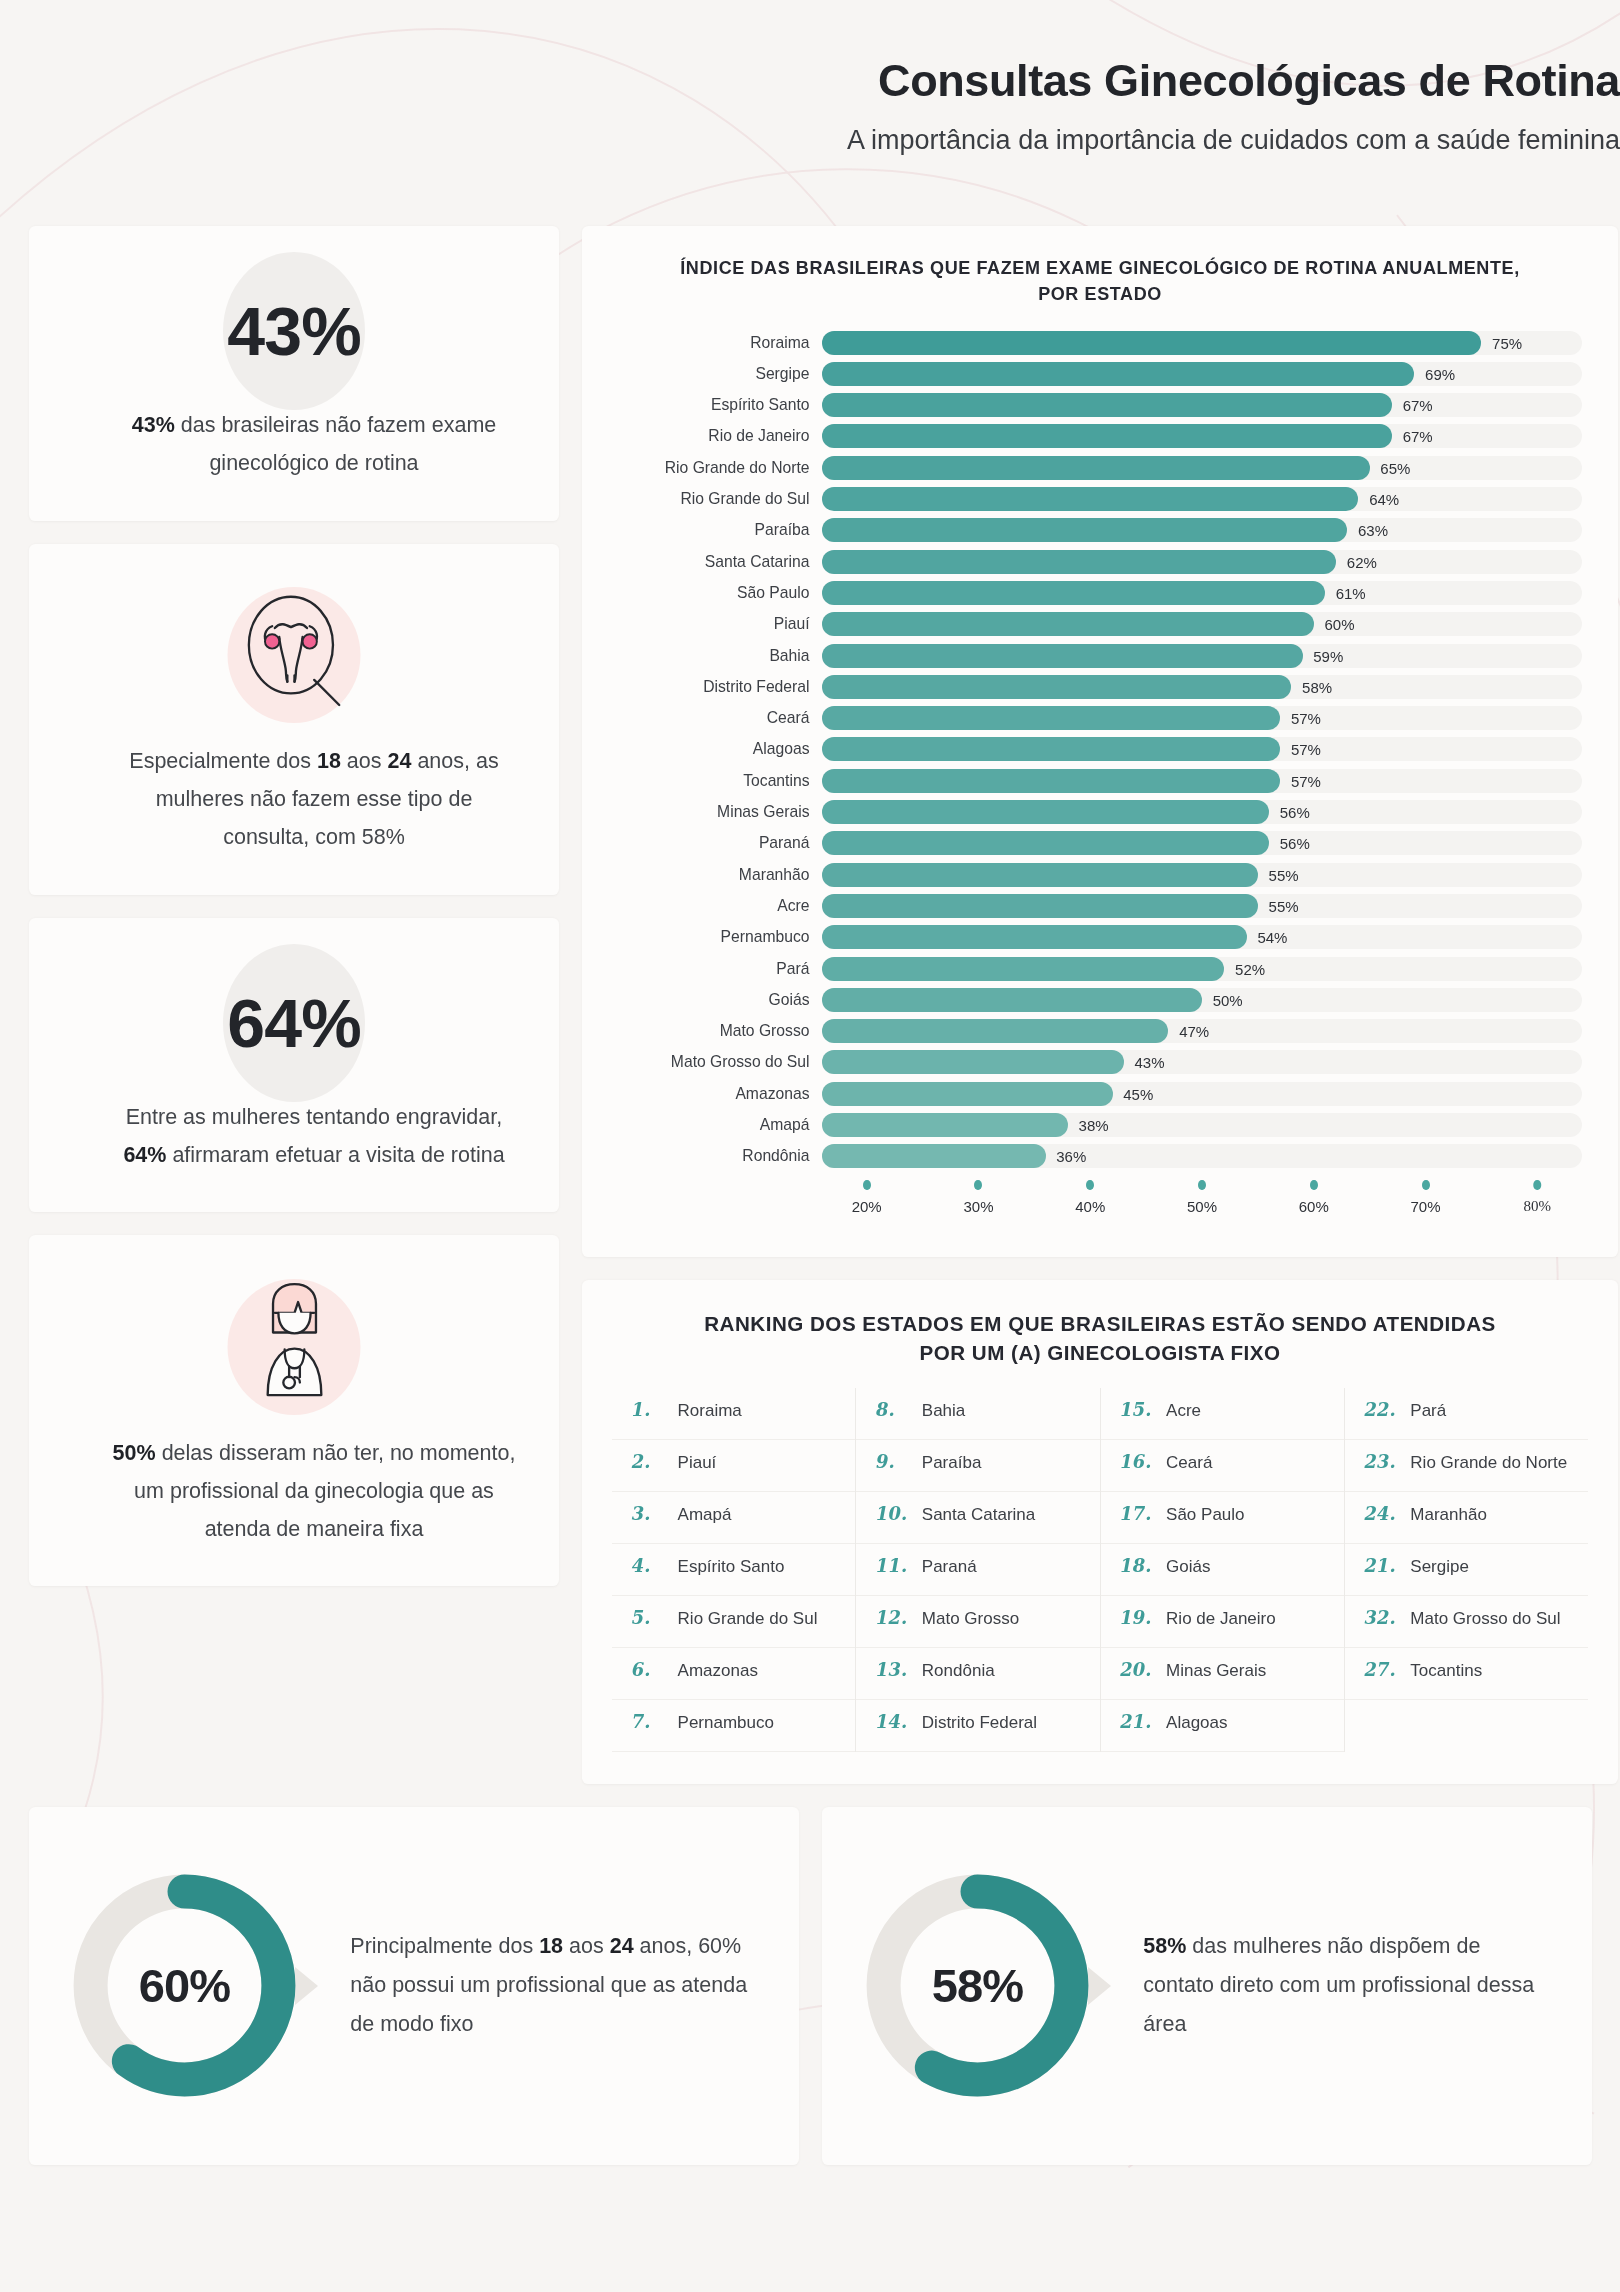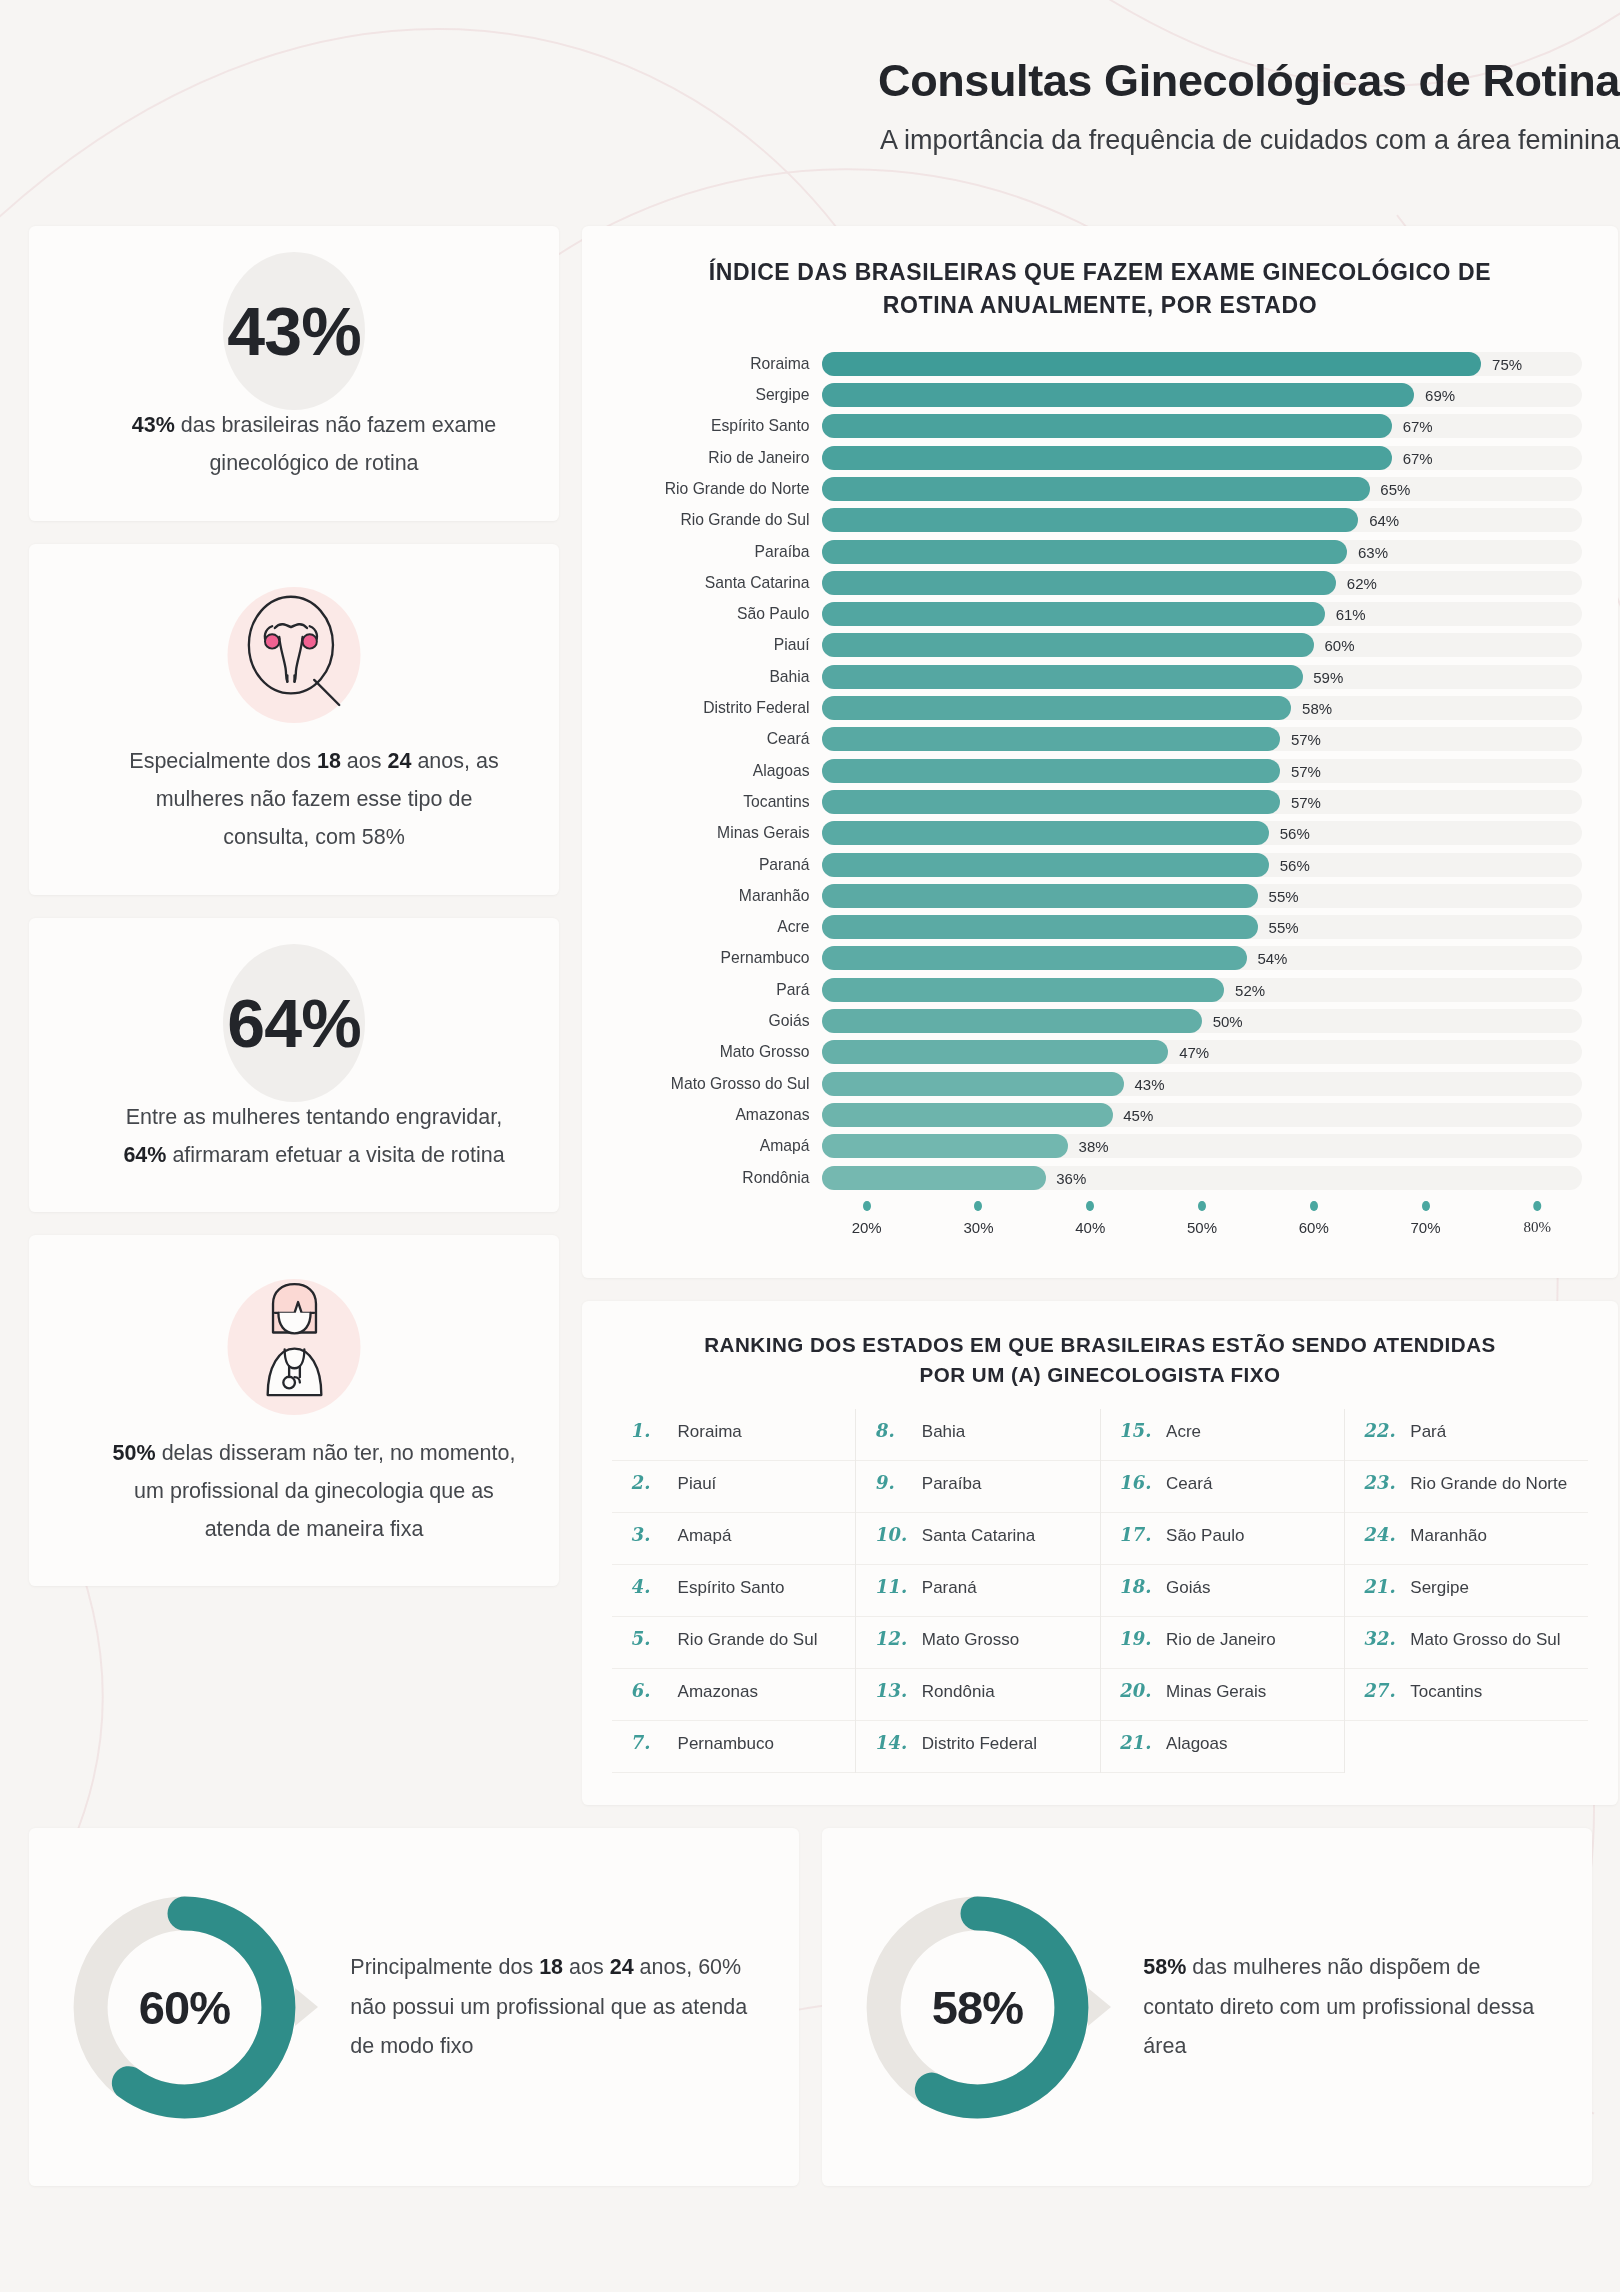--- a/index.html
+++ b/index.html
@@ -69,23 +69,23 @@
   }
   .icon-blob {
     position: absolute; width: 133px; height: 136px;
     background: #fbe9e7; border-radius: 50%;
     left: 50%; top: 50%; transform: translate(-50%,-50%);
   }
 
   
   .chart-card { padding: 30px 36px 27px; }
   .chart-title {
-    text-align: center; font-size: 23px; font-weight: bold;
+    text-align: center; font-size: 18px; font-weight: bold;
     color: #262830; letter-spacing: 0.6px; line-height: 1.42;
-    padding: 0 52px 30px;
+    padding: 0 52px 23px;
   }
   .bar-rows { }
   .bar-row {
     display: flex; align-items: center; height: 25px; margin-bottom: 6.3px;
     position: relative;
   }
   .bar-label {
     width: 204px; flex: none; text-align: right; padding-right: 12.5px;
     font-size: 15.7px; color: #3d4046; white-space: nowrap;
   }
@@ -186,21 +186,21 @@
     <path d="M 60 2360 C 240 2200 460 2180 640 2300"></path>
     <path d="M 1260 2420 C 1420 2300 1600 2280 1780 2360"></path>
     <path d="M 40 1640 C 120 1780 140 1920 80 2060"></path>
   </g>
 </svg>
 
 <div class="page">
 
   <div class="header">
     <div class="title">Consultas Ginecológicas de Rotina</div>
-    <div class="subtitle">A importância da frequência de cuidados com a área feminina</div>
+    <div class="subtitle">A importância da importância de cuidados com a saúde feminina</div>
   </div>
 
   <div class="body-grid">
     <div class="row">
 
       <div class="col-left">
         <div id="stat-cards-host">
             <div class="card stat-card">
               <div class="stat-big-wrap">
               <div class="stat-blob"></div>

